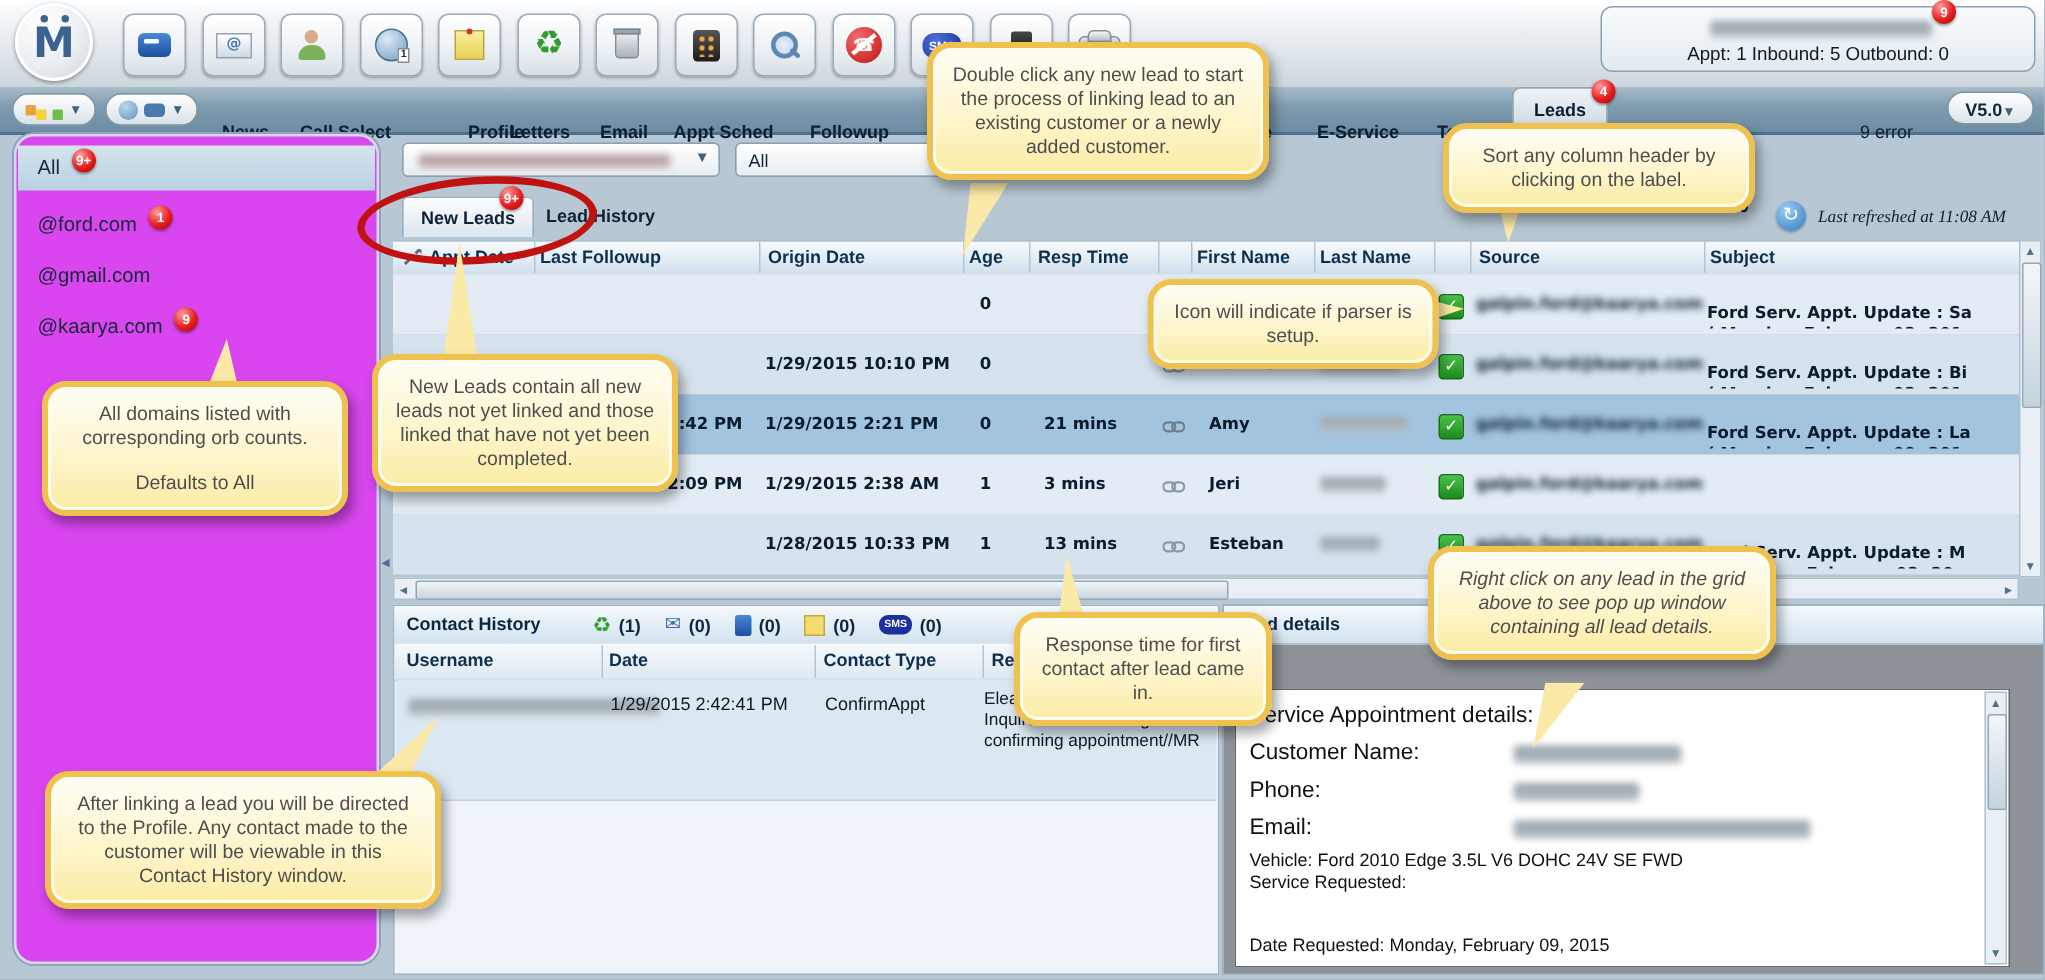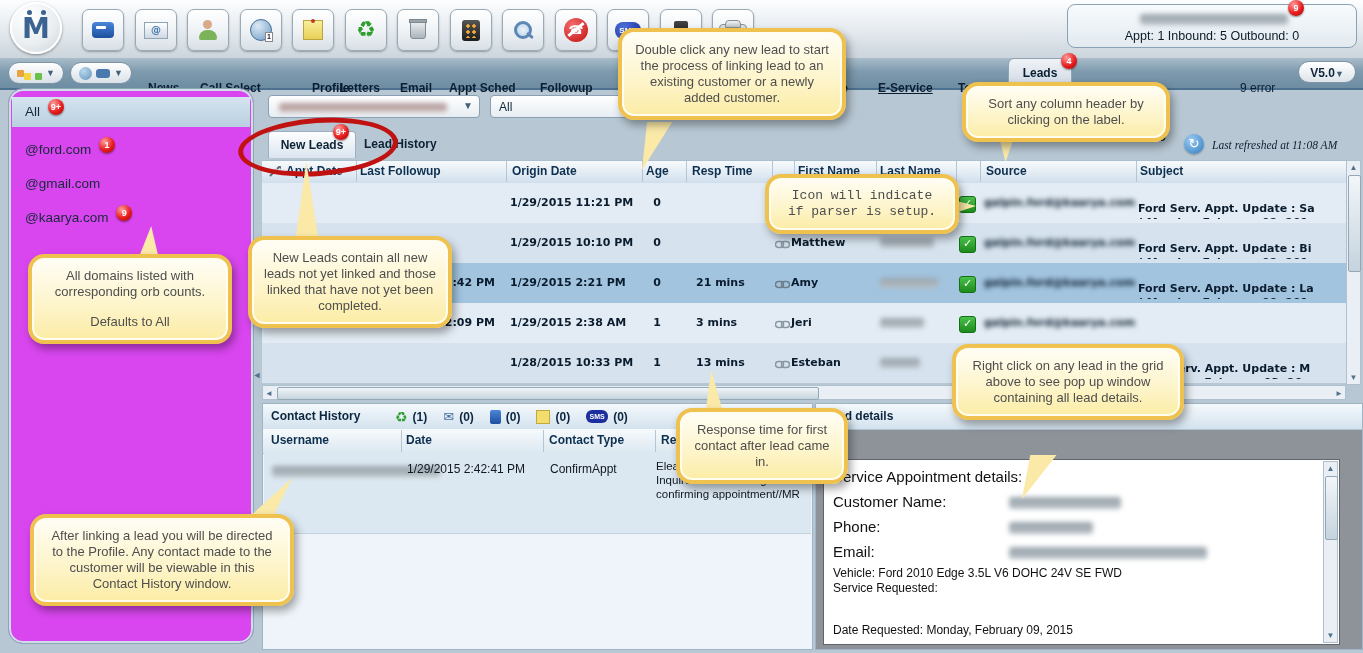--- a/index.html
+++ b/index.html
@@ -67,21 +67,21 @@
   .grid-head{position:absolute;left:262px;top:160px;width:1084px;height:23px;background:linear-gradient(#f7fafc,#dbe7f1 70%,#cedded);border-top:1px solid #aabfcf;border-bottom:1px solid #9fb6c7;}
   .gh{position:absolute;top:164px;font:bold 12px "Liberation Sans",sans-serif;color:#0e3050;white-space:nowrap;}
   .gsep{position:absolute;top:161px;width:1px;height:21px;background:#b2c6d4;}
   .grow{position:absolute;left:262px;width:1084px;height:40px;}
   .r-a{background:#e3ecf4;} .r-b{background:#d6e3ee;} .r-sel{background:#a2c4df;}
   .grow span{position:absolute;font:bold 11px/40px "DejaVu Sans",sans-serif;color:#0a1c2e;white-space:nowrap;}
   .c-last{left:93px;width:140px;text-align:right;}
   .c-orig{left:248px;}
   .c-age{left:380px;width:30px;text-align:center;}
   .c-resp{left:434px;}
-  .c-first{left:529px;}
+  .c-first{left:544px;}
   .lname{position:absolute;left:618px;top:15px;height:10px;}
   .chain{position:absolute;left:513px;top:17px;}
   .pchk{position:absolute;left:697px;top:13px;width:15px;height:15px;border-radius:3px;background:linear-gradient(#49c149,#1d8b1d);border:1px solid #157015;color:#fff;font:bold 11px/14px "DejaVu Sans",sans-serif;text-align:center;}
   .c-src{left:722px;font-size:10.5px;}
   .c-subj{left:876px;width:206px;line-height:14px !important;top:6px;white-space:normal !important;overflow:hidden;height:30px;}
   
   .sbx{position:absolute;background:#e9eff4;border:1px solid #b0c1ce;box-sizing:border-box;}
   .sb-thumb{position:absolute;background:linear-gradient(#f2f6f9,#c6d3dd);border:1px solid #93a8b7;border-radius:2px;}
   .sb-arr{position:absolute;color:#51708a;font-size:8px;text-align:center;width:100%;}
   
@@ -175,21 +175,21 @@
     <span style="color:#44607a;font-size:9px;">▼</span>
   </div>
   <span class="mi" style="left:148px;">News</span>
   <span class="mi" style="left:200px;">Call Select</span>
   <span class="mi" style="left:284px;padding-left:28px;">Profile</span>
   <span class="mi" style="left:340px;">Letters</span>
   <span class="mi" style="left:400px;">Email</span>
   <span class="mi" style="left:449px;">Appt Sched</span>
   <span class="mi" style="left:540px;">Followup</span>
   <span class="mi" style="left:818px;">Drive</span>
-  <span class="mi" style="left:878px;text-decoration:underline;">E-Service</span>
+  <span class="mi" style="left:878px;">E-Service</span>
   <span class="mi" style="left:958px;">Texting</span>
   <div class="leads-tab">
     <span>Leads</span>
     <div class="orb" style="right:-6px;top:-6px;">4</div>
   </div>
   <span class="mi" style="left:1090px;">Social</span>
   <span class="mi" style="left:1240px;font-weight:normal;">9 error</span>
   <div class="ver"><span>V5.0</span><span style="color:#44607a;font-size:9px;">▼</span></div>
 
   <div class="sidebar">
@@ -249,21 +249,20 @@
   <div class="gsep" style="left:642px;"></div>
     <div class="gsep" style="left:686px;"></div>
   <div class="gsep" style="left:772px;"></div>
     <div class="gsep" style="left:794px;"></div>
   <div class="gsep" style="left:876px;"></div>
     <div class="gsep" style="left:956px;"></div>
   <div class="gsep" style="left:980px;"></div>
     <div class="gsep" style="left:1136px;"></div>
 
   <div class="grow r-a" style="top:183px;">
-    <span class="c-orig">1/29/2015 11:21 PM</span>
     <span class="c-age">0</span>
     <div class="pchk">✓</div>
     <span class="c-src blur-text">galpin.ford@kaarya.com</span>
     <span class="c-subj"><span>Ford Serv. Appt. Update : Sa</span><br><span>( Monday, February 02, 201</span></span>
   </div>
   <div class="grow r-b" style="top:223px;">
     <span class="c-orig">1/29/2015 10:10 PM</span>
     <span class="c-age">0</span>
     <svg class="chain" width="15" height="9">
         <rect x="0.5" y="1.5" width="8" height="6" rx="3" fill="none" stroke="#8a97a2" stroke-width="1.5"></rect>
@@ -395,33 +394,33 @@
     </div>
   </div>
 
   <div class="tail" style="left:642px;top:122px;width:42px;height:48px;clip-path:polygon(12% 0,72% 0,0 100%);"></div>
   <div class="co" style="left:618px;top:28px;width:196px;">Double click any new lead to start the process of linking lead to an existing customer or a newly added customer.</div>
 
   <div class="tail" style="left:992px;top:130px;width:30px;height:32px;clip-path:polygon(18% 0,82% 0,45% 100%);"></div>
   <div class="co" style="left:962px;top:82px;width:176px;">Sort any column header by clicking on the label.</div>
 
   <div class="tail" style="left:948px;top:196px;width:28px;height:22px;clip-path:polygon(0 12%,0 88%,100% 45%);"></div>
-  <div class="co" style="left:765px;top:174px;width:162px;font-family:Liberation Mono, monospace;">Icon will indicate if parser is setup.</div>
+  <div class="co" style="left:765px;top:186px;width:162px;">Icon will indicate if parser is setup.</div>
 
   <div class="tail" style="left:290px;top:162px;width:34px;height:80px;clip-path:polygon(15% 100%,85% 100%,48% 0);"></div>
   <div class="co" style="left:248px;top:236px;width:172px;">New Leads contain all new leads not yet linked and those linked that have not yet been completed.</div>
 
   <div class="tail" style="left:132px;top:226px;width:32px;height:34px;clip-path:polygon(18% 100%,85% 100%,60% 0);"></div>
   <div class="co" style="left:28px;top:254px;width:172px;">
     <div>All domains listed with corresponding orb counts.</div>
     <div style="margin-top:14px;">Defaults to All</div>
   </div>
 
   <div class="tail" style="left:700px;top:370px;width:28px;height:42px;clip-path:polygon(20% 100%,82% 100%,40% 0);"></div>
   <div class="co" style="left:676px;top:408px;width:140px;">Response time for first contact after lead came in.</div>
 
   <div class="tail" style="left:1022px;top:455px;width:46px;height:44px;clip-path:polygon(18% 0,75% 0,0 100%);"></div>
-  <div class="co" style="left:952px;top:344px;width:200px;">Right click on any lead in the grid above to see pop up window containing all lead details.</div>
+  <div class="co" style="left:952px;top:364px;width:200px;font-style:italic;">Right click on any lead in the grid above to see pop up window containing all lead details.</div>
 
   <div class="tail" style="left:228px;top:478px;width:64px;height:42px;clip-path:polygon(100% 0,28% 100%,68% 100%);"></div>
   <div class="co" style="left:30px;top:514px;width:232px;">After linking a lead you will be directed to the Profile.  Any contact made to the customer will be viewable in this Contact History window.</div>
 
 </div>
 
 </body></html>

